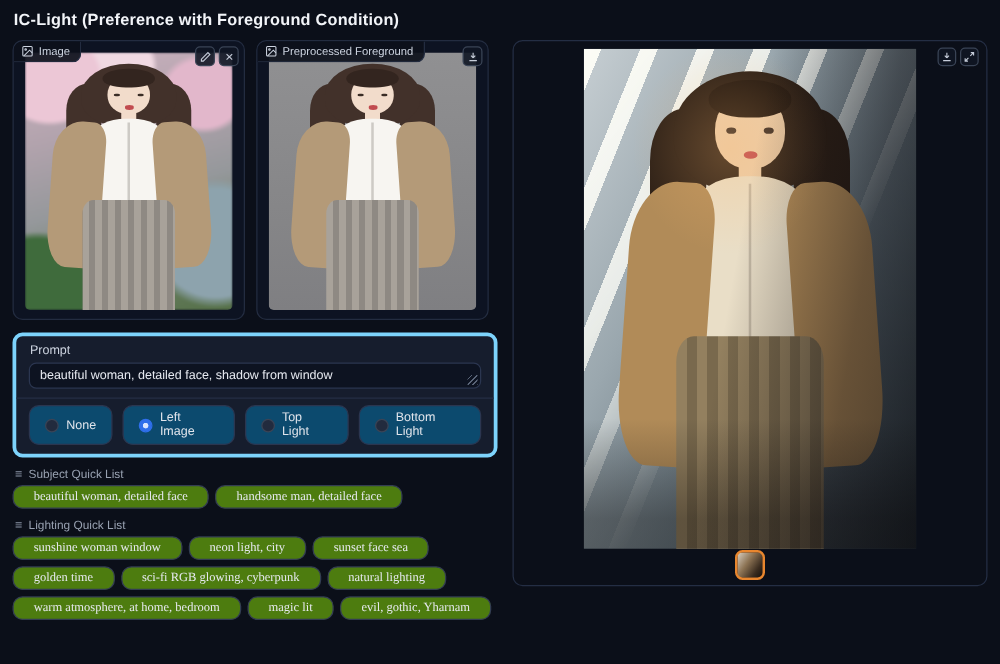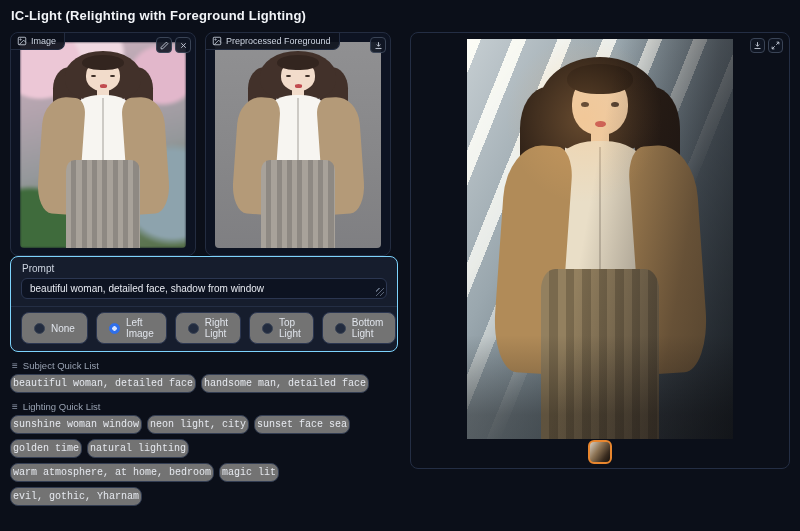--- a/index.html
+++ b/index.html
@@ -69,59 +69,59 @@
     background:repeating-linear-gradient(112deg, rgba(255,255,248,.95) 0 13px, rgba(255,255,248,0) 13px 42px);
     -webkit-mask-image:linear-gradient(128deg, #000 0%, rgba(0,0,0,.8) 32%, rgba(0,0,0,0) 60%);
     mask-image:linear-gradient(128deg, #000 0%, rgba(0,0,0,.8) 32%, rgba(0,0,0,0) 60%); }
   .warm-glow { position:absolute; inset:0;
     background:radial-gradient(42% 30% at 44% 20%, rgba(255,186,110,.28), rgba(255,186,110,0) 70%); }
   .shade { position:absolute; inset:0;
     background:linear-gradient(100deg, rgba(14,12,10,0) 45%, rgba(12,10,14,.45) 76%, rgba(8,8,12,.6) 100%),
                linear-gradient(0deg, rgba(10,8,8,.38) 0 6%, rgba(10,8,8,0) 26%); }
 
   
-  .form-block { margin-top:0; background:#161d2d; border:1px solid #7dd3fc; border-radius:8px; padding:6px 10px 7px; }
+  .form-block { margin-top:10px; background:#161d2d; border:3px solid #7dd3fc; border-radius:8px; padding:6px 10px 7px; }
   .field-label { font-size:10px; color:#ccd3df; margin:0 0 4px 1px; }
   .prompt-wrap { position:relative; }
   .prompt-input { width:100%; height:21px; resize:none; display:block;
     background:#0d1321; border:1px solid #2b3650; border-radius:6px;
     color:#e7eaf1; font-size:10px; font-family:"Liberation Sans",sans-serif;
     padding:4px 16px 3px 8px; line-height:12px; outline:none; overflow:hidden; }
   .resize-grip { position:absolute; right:3px; bottom:3px; width:8px; height:8px;
     background:repeating-linear-gradient(135deg, transparent 0 2px, #5a6activ578 2px 3px);
     background:repeating-linear-gradient(135deg, transparent 0 2px, #5a6578 2px 3px); }
   .divider { border:none; border-top:1px solid #242e44; margin:7px -10px 5px; }
   .radio-row { display:flex; gap:8px; margin-top:5px; }
-  .radio-pill { display:flex; align-items:center; gap:6px; background:#737373; border:1px solid #2b3650;
+  .radio-pill { display:flex; align-items:center; gap:6px; background:#0c4a6e; border:1px solid #2b3650;
     border-radius:8px; padding:4px 12px; font-size:10px; color:#e0e4eb; cursor:pointer; }
   .radio-dot { width:11px; height:11px; border-radius:50%; background:#222b3e; border:1px solid #3a4456; flex:none; }
   .radio-pill.selected .radio-dot { border-color:#2f6feb;
     background:radial-gradient(circle at 50% 50%, #d9e5ff 0 2px, #2f6feb 2.5px); }
 
   
   .section-head { display:flex; align-items:center; gap:5px; color:#98a1b1; font-size:9.5px; margin:8px 0 3px 2px; }
   .section-head .glyph { font-size:10px; color:#8a93a5; }
   .chips { display:flex; flex-wrap:wrap; gap:5px; }
-  .chip { background:#737373; border:1px solid #333d52; border-radius:8px; color:#e6e9ef;
-    font-size:10px; padding:3px 2px; cursor:pointer; font-family:Liberation Mono, monospace; line-height:11px; }
+  .chip { background:#4d7c0f; border:1px solid #333d52; border-radius:8px; color:#e6e9ef;
+    font-size:10px; padding:3px 16px; cursor:pointer; font-family:Liberation Serif, serif; line-height:11px; }
 
   
   .gallery-card { position:relative; height:437px; background:#0b0f19; border:1px solid #242e44; border-radius:8px; }
   .gallery-main { position:absolute; left:50%; transform:translateX(-50%); top:6px; width:266px; height:400px; overflow:hidden; cursor:pointer; }
   .gallery-btns { position:absolute; top:5px; right:6px; display:flex; gap:3px; z-index:6; }
   .g-btn { width:15px; height:15px; }
   .thumb-row { position:absolute; left:0; right:0; bottom:4px; display:flex; justify-content:center; }
   .thumb { width:24px; height:24px; border:2px solid #e8862e; border-radius:6px; overflow:hidden; cursor:pointer;
     background:linear-gradient(125deg,#d8cfc2 0%,#8c7354 40%,#3a2c1f 75%,#15100c 100%); padding:0; }
 </style>
 </head>
 <body>
 
 <div class="page">
-  <div class="app-title">IC-Light (Relighting with Foreground Lighting)</div>
+  <div class="app-title">IC-Light (Preference with Foreground Condition)</div>
 
   <div class="main">
 
     <div class="left-col">
 
       <div class="img-row">
 
         <div class="img-card">
           <div class="badge">
             <svg width="10" height="10" viewBox="0 0 24 24" fill="none" stroke="currentColor" stroke-width="2">
@@ -213,24 +213,20 @@
           <label class="radio-pill">
             <span class="radio-dot"></span>
             <span>None</span>
           </label>
           <label class="radio-pill selected">
             <span class="radio-dot"></span>
             <span>Left Image</span>
           </label>
           <label class="radio-pill">
             <span class="radio-dot"></span>
-            <span>Right Light</span>
-          </label>
-          <label class="radio-pill">
-            <span class="radio-dot"></span>
             <span>Top Light</span>
           </label>
           <label class="radio-pill">
             <span class="radio-dot"></span>
             <span>Bottom Light</span>
           </label>
         </div>
       </div>
 
       <div class="section-head">
@@ -244,20 +240,21 @@
 
       <div class="section-head">
         <span class="glyph">≡</span>
         <span>Lighting Quick List</span>
       </div>
       <div class="chips">
         <button class="chip">sunshine woman window</button>
         <button class="chip">neon light, city</button>
         <button class="chip">sunset face sea</button>
         <button class="chip">golden time</button>
+        <button class="chip">sci-fi RGB glowing, cyberpunk</button>
         <button class="chip">natural lighting</button>
         <button class="chip">warm atmosphere, at home, bedroom</button>
         <button class="chip">magic lit</button>
         <button class="chip">evil, gothic, Yharnam</button>
 
       </div>
 
     </div>
 
     <div class="right-col">

